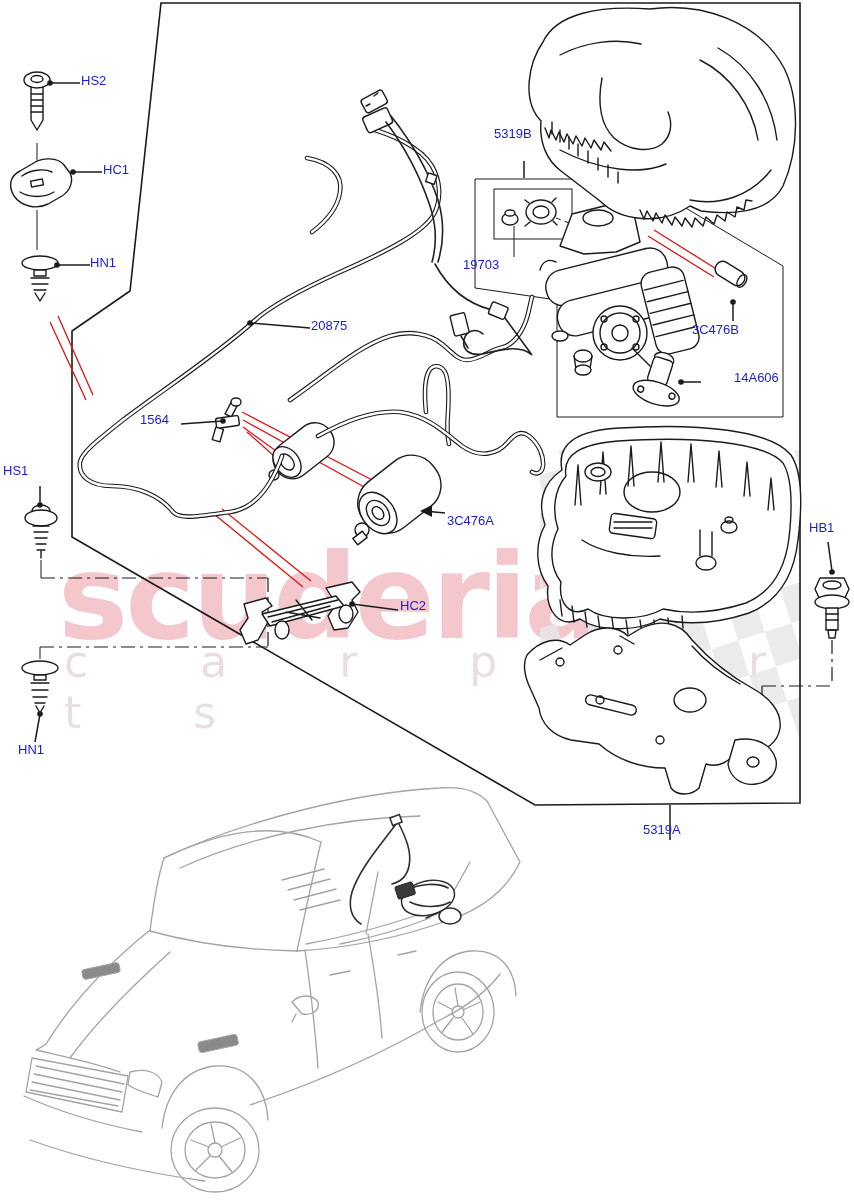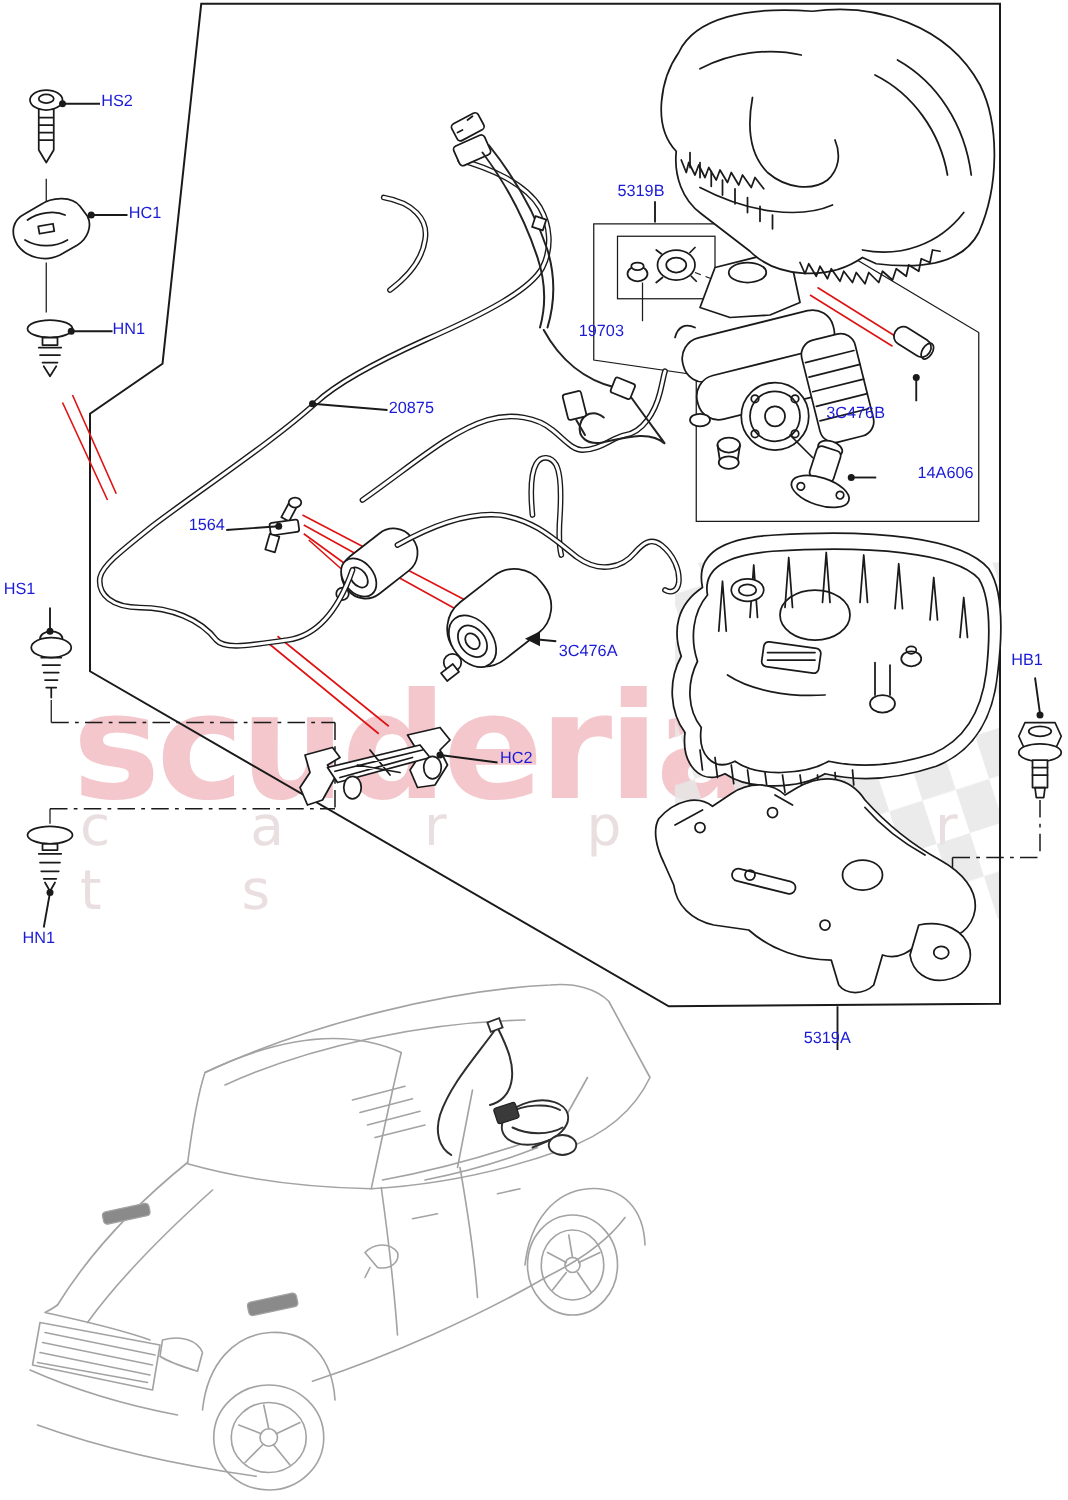--- a/index.html
+++ b/index.html
@@ -367,25 +367,25 @@
         <rect class="dfill" x="396" y="884" width="18" height="13" rx="2" transform="rotate(-18 405 890)"></rect>
         <ellipse class="df" cx="450" cy="916" rx="11" ry="8"></ellipse>
         <path class="d" d="M440,912 l-14,6"></path>
       </g>
     </g>
   </svg>
 
   <div class="lbl" style="left:81px;top:74px">HS2</div>
   <div class="lbl" style="left:103px;top:163px">HC1</div>
   <div class="lbl" style="left:90px;top:256px">HN1</div>
-  <div class="lbl" style="left:494px;top:146px">5319B</div>
+  <div class="lbl" style="left:494px;top:127px">5319B</div>
   <div class="lbl" style="left:463px;top:258px">19703</div>
   <div class="lbl" style="left:311px;top:319px">20875</div>
-  <div class="lbl" style="left:661px;top:323px">3C476B</div>
+  <div class="lbl" style="left:692px;top:323px">3C476B</div>
   <div class="lbl" style="left:734px;top:371px">14A606</div>
-  <div class="lbl" style="left:151px;top:413px">1564</div>
+  <div class="lbl" style="left:140px;top:413px">1564</div>
   <div class="lbl" style="left:3px;top:464px">HS1</div>
   <div class="lbl" style="left:447px;top:514px">3C476A</div>
   <div class="lbl" style="left:809px;top:521px">HB1</div>
   <div class="lbl" style="left:400px;top:599px">HC2</div>
   <div class="lbl" style="left:18px;top:743px">HN1</div>
   <div class="lbl" style="left:643px;top:823px">5319A</div>
 </div>
 
 </body></html>

